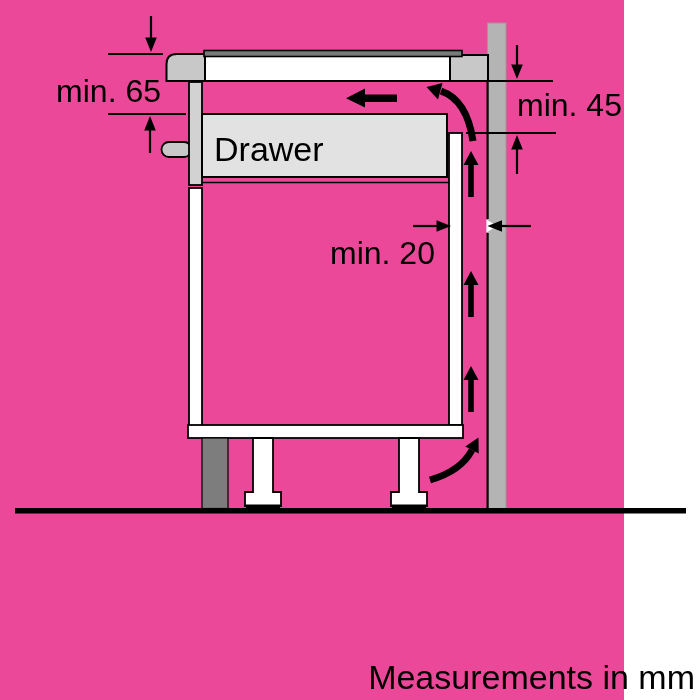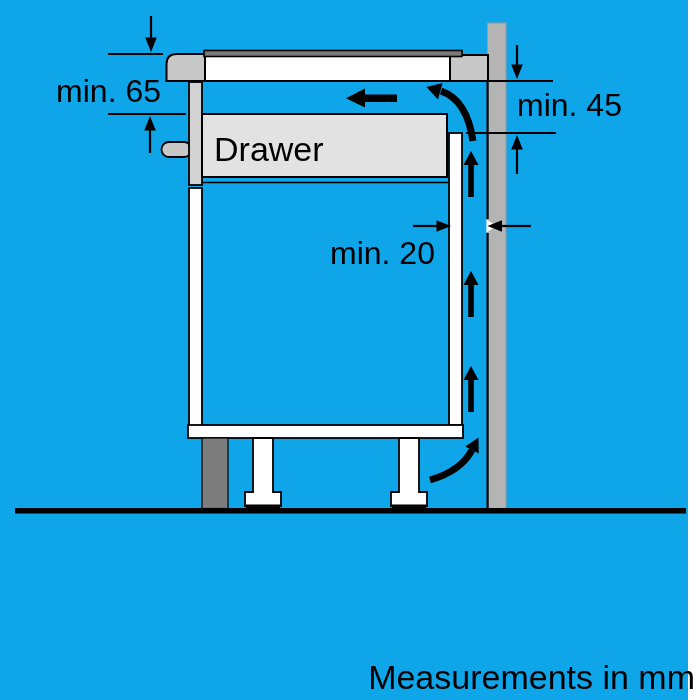--- a/index.html
+++ b/index.html
@@ -6,23 +6,23 @@
     margin: 0;
     padding: 0;
     background: #ffffff;
     width: 700px;
     height: 700px;
     overflow: hidden;
     font-family: "Liberation Sans", sans-serif;
   }
   .stage {
     position: relative;
-    width: 688px;
+    width: 624px;
     height: 700px;
-    background: #0ea5e9;
+    background: #ec4899;
   }
   svg { display: block; }
   text {
     font-family: "Liberation Sans", sans-serif;
     fill: #000000;
   }
   .dim-label { font-size: 32px; }
   .drawer-label { font-size: 34px; }
   .footer-label { font-size: 34px; }
 </style>

